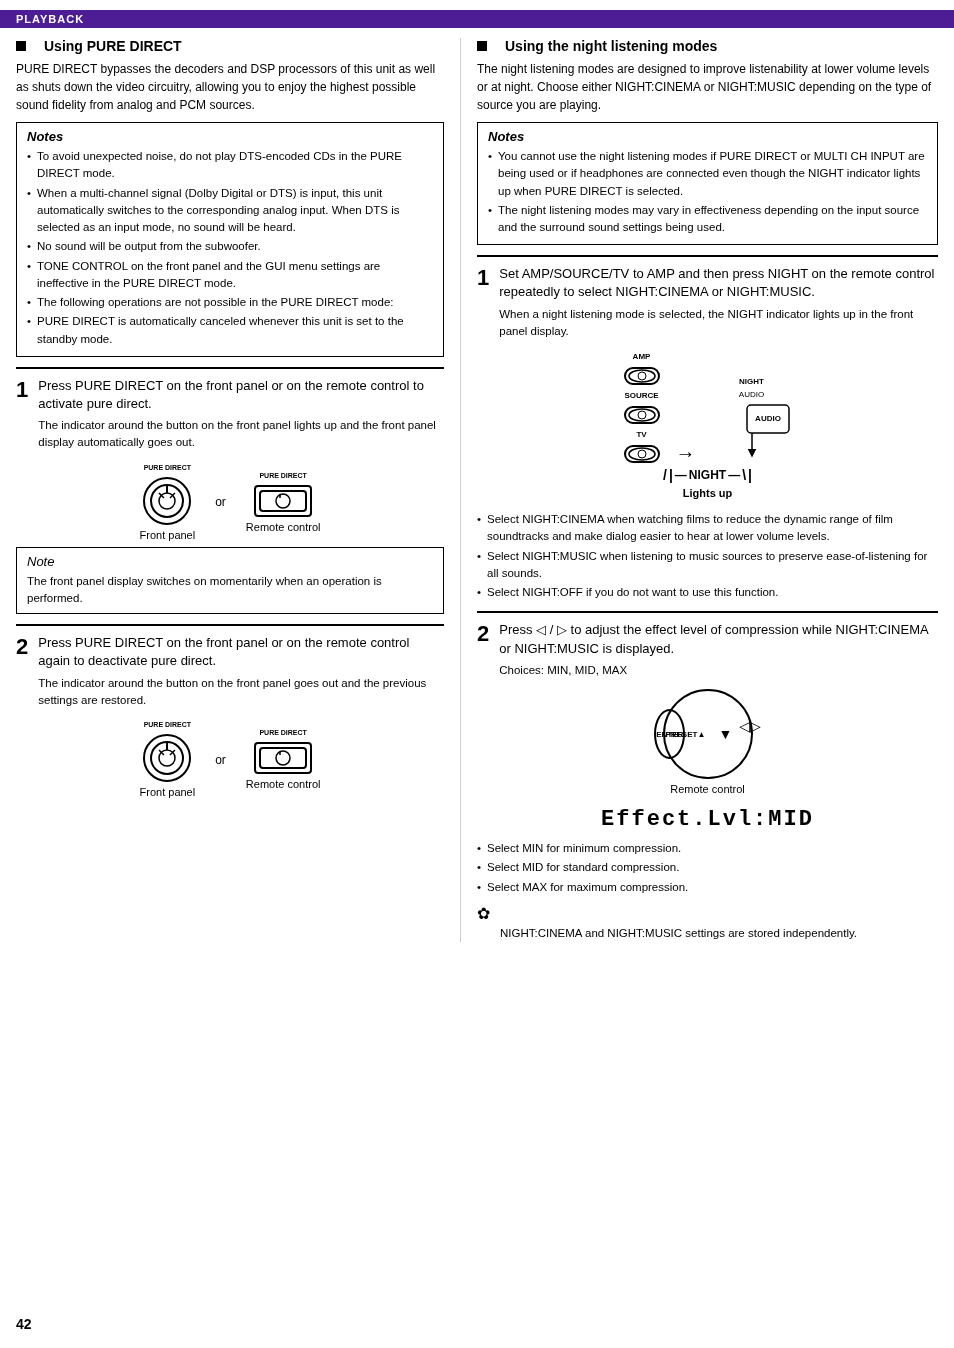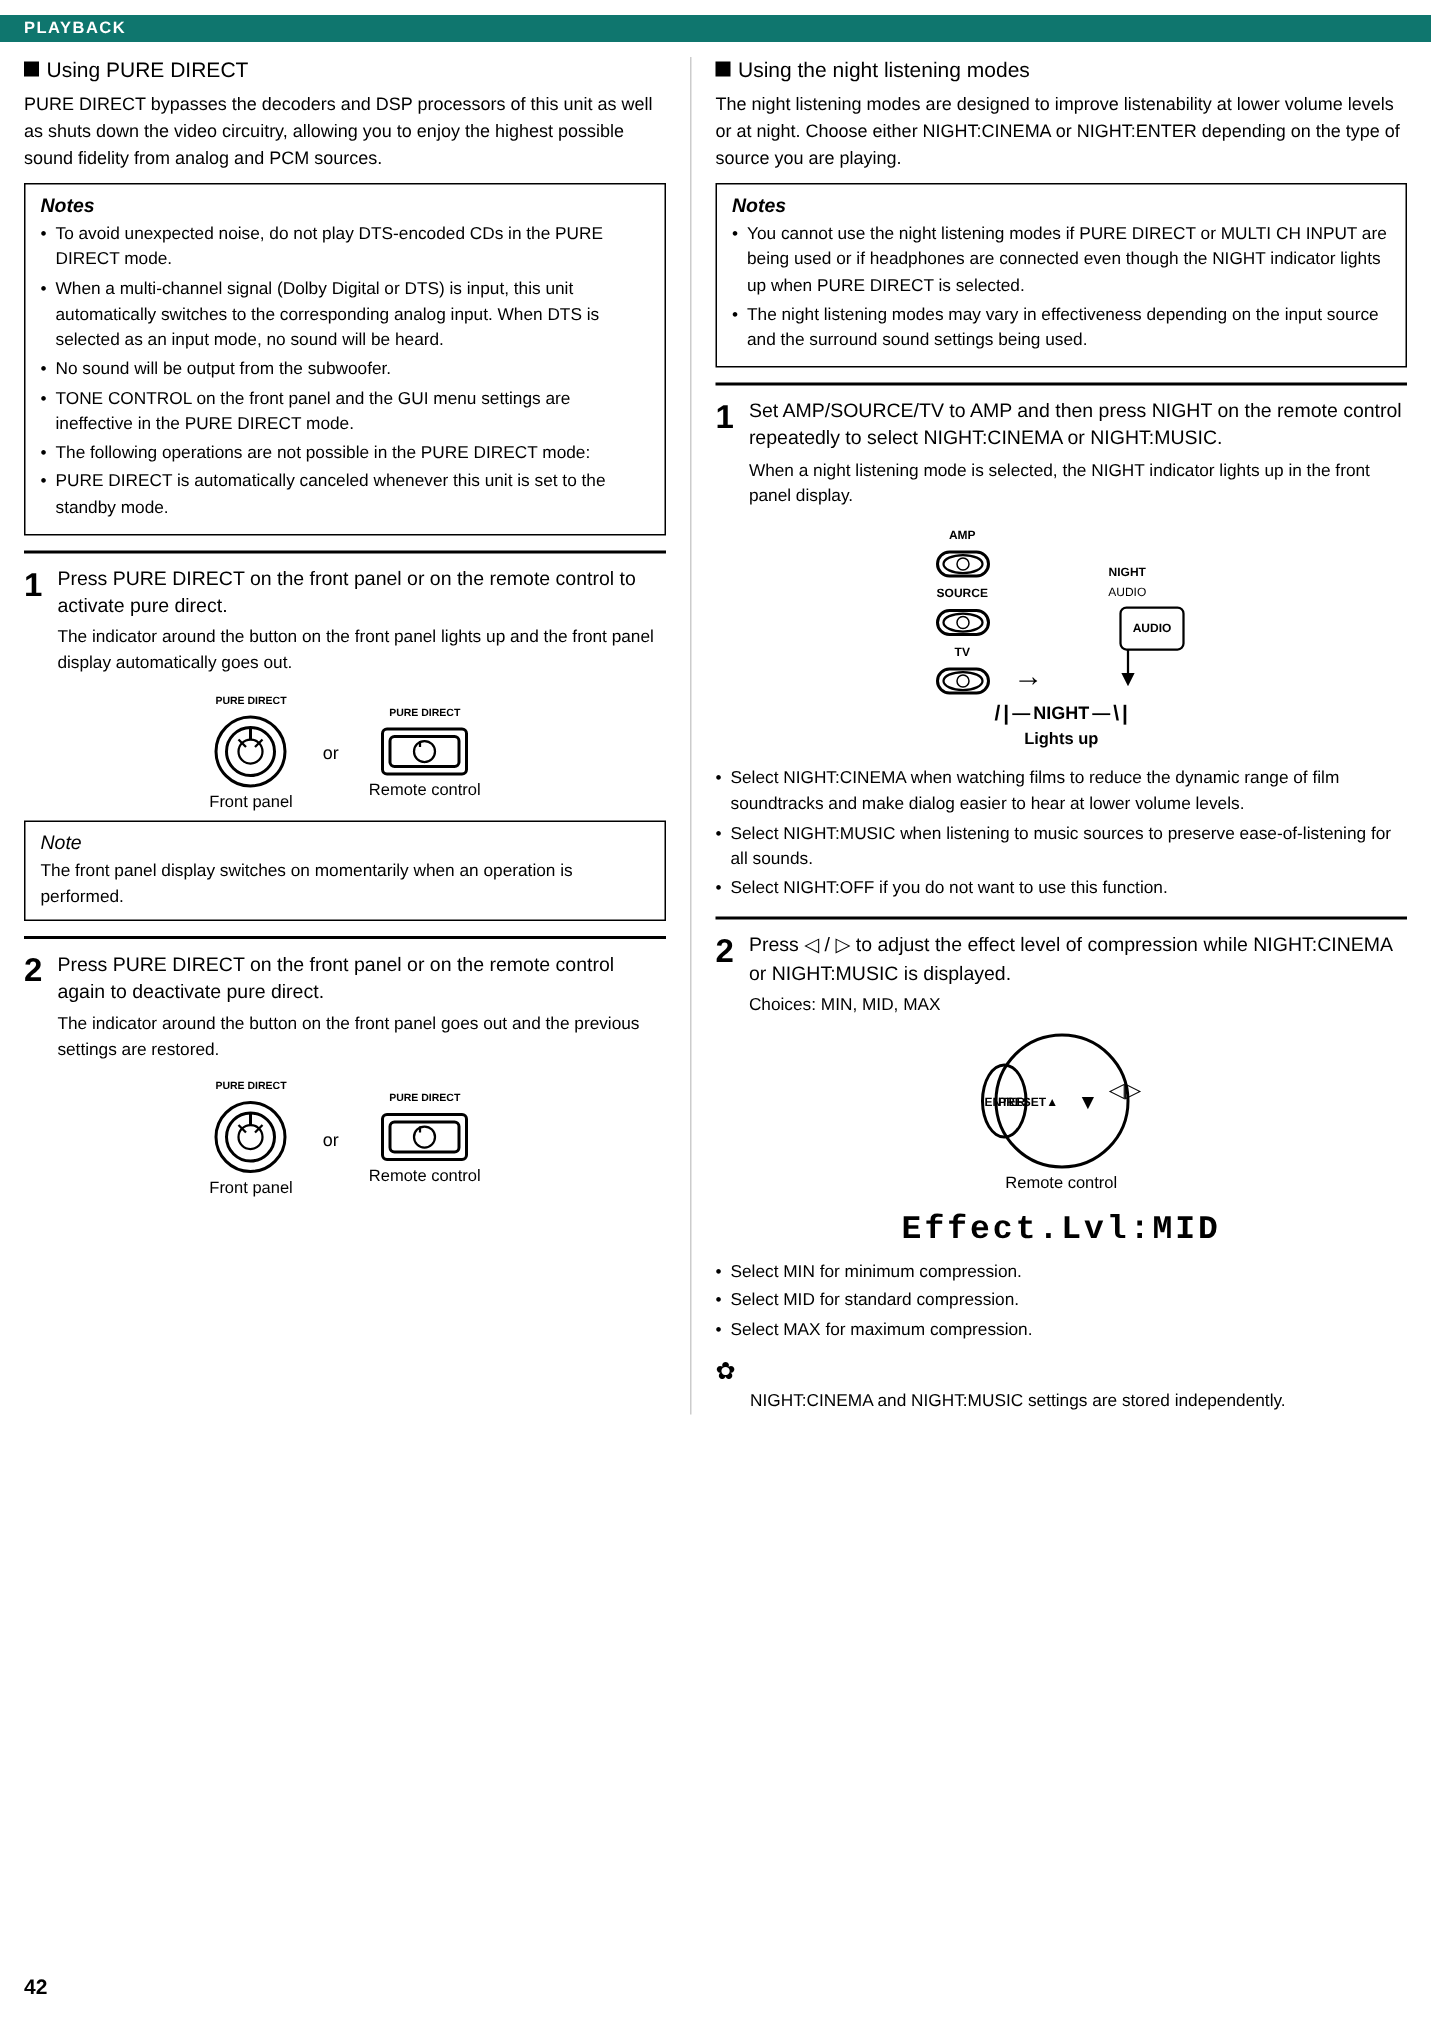--- a/index.html
+++ b/index.html
@@ -11,21 +11,21 @@
       width: 954px;
       min-height: 1348px;
     }
     .page {
       width: 954px;
       min-height: 1348px;
       padding: 10px 0 20px 0;
       position: relative;
     }
     .header-bar {
-      background: #0f766e;
+      background: #4c1d95;
       color: #fff;
       font-size: 11px;
       font-weight: bold;
       padding: 3px 16px;
       letter-spacing: 1px;
       margin-bottom: 10px;
     }
     .two-col {
       display: flex;
       gap: 0;
@@ -34,24 +34,24 @@
       width: 460px;
       padding: 0 16px 0 16px;
     }
     .right-col {
       width: 494px;
       padding: 0 16px 0 16px;
       border-left: 1px solid #ccc;
     }
     .section-title {
       font-size: 14px;
-      font-weight: normal;
-      display: flex;
-      align-items: center;
-      gap: 5px;
+      font-weight: bold;
+      display: flex;
+      align-items: center;
+      gap: 18px;
       margin-bottom: 6px;
     }
     .section-title .bullet-sq {
       display: inline-block;
       width: 10px;
       height: 10px;
       background: #000;
       flex-shrink: 0;
     }
     .body-text {
@@ -384,21 +384,21 @@
       </div>
 
     </div>
 
     <div class="right-col">
 
       <div class="section-title">
         <span class="bullet-sq"></span>
         <span>Using the night listening modes</span>
       </div>
-      <div class="body-text">The night listening modes are designed to improve listenability at lower volume levels or at night. Choose either NIGHT:CINEMA or NIGHT:ENTER depending on the type of source you are playing.</div>
+      <div class="body-text">The night listening modes are designed to improve listenability at lower volume levels or at night. Choose either NIGHT:CINEMA or NIGHT:MUSIC depending on the type of source you are playing.</div>
 
       <div class="notes-box">
         <div class="notes-title">Notes</div>
         <ul class="notes-list">
           <li>You cannot use the night listening modes if PURE DIRECT or MULTI CH INPUT are being used or if headphones are connected even though the NIGHT indicator lights up when PURE DIRECT is selected.</li>
           <li>The night listening modes may vary in effectiveness depending on the input source and the surround sound settings being used.</li>
         </ul>
       </div>
 
       <div class="step-row">

